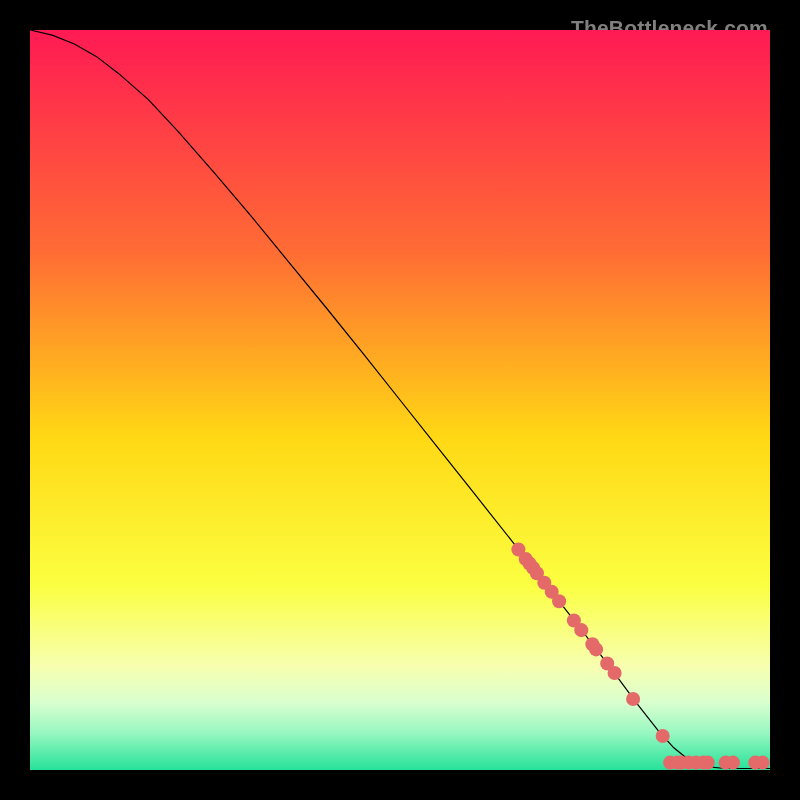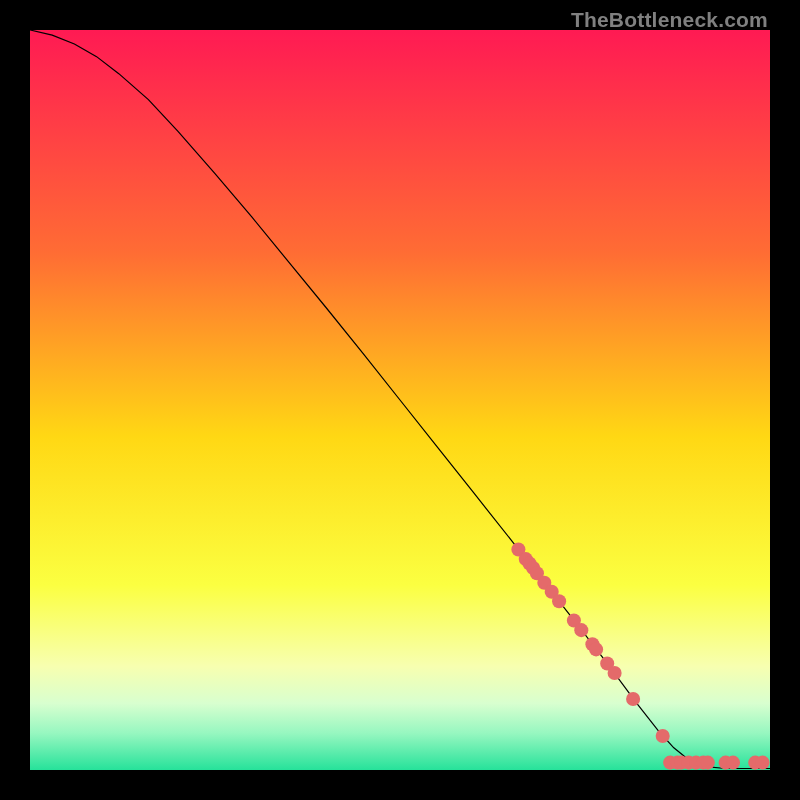--- a/index.html
+++ b/index.html
@@ -27,21 +27,21 @@
     width: 740px;
     height: 740px;
   }
   svg.plot {
     width: 740px;
     height: 740px;
     display: block;
   }
   .site-label {
     position: absolute;
-    top: 8px;
+    top: 16px;
     right: 32px;
     color: #808080;
     font-size: 21px;
     font-weight: bold;
     letter-spacing: 0.2px;
   }
 </style>
 </head>
 <body>
 

